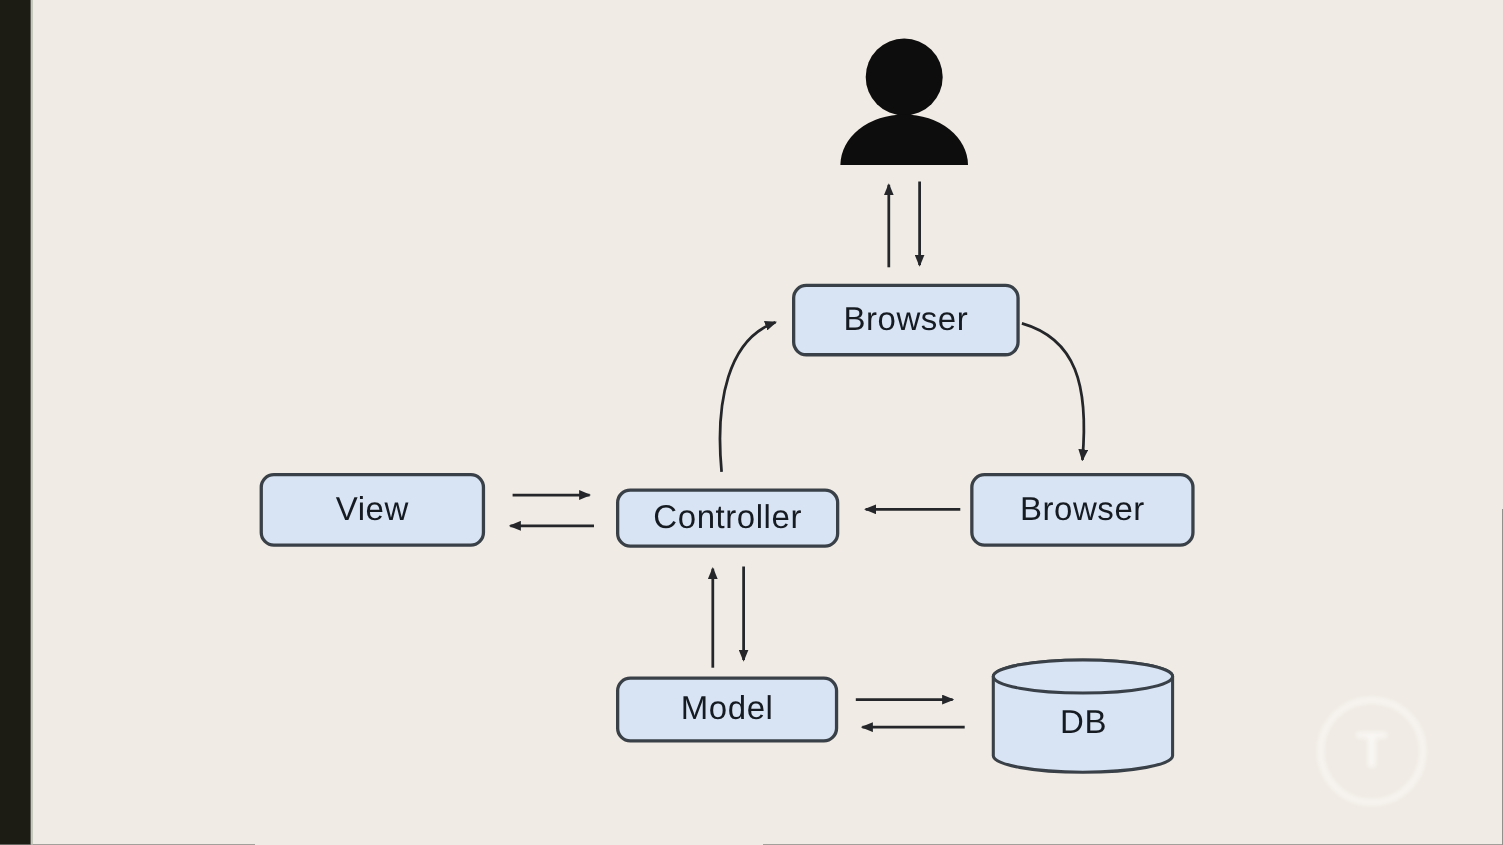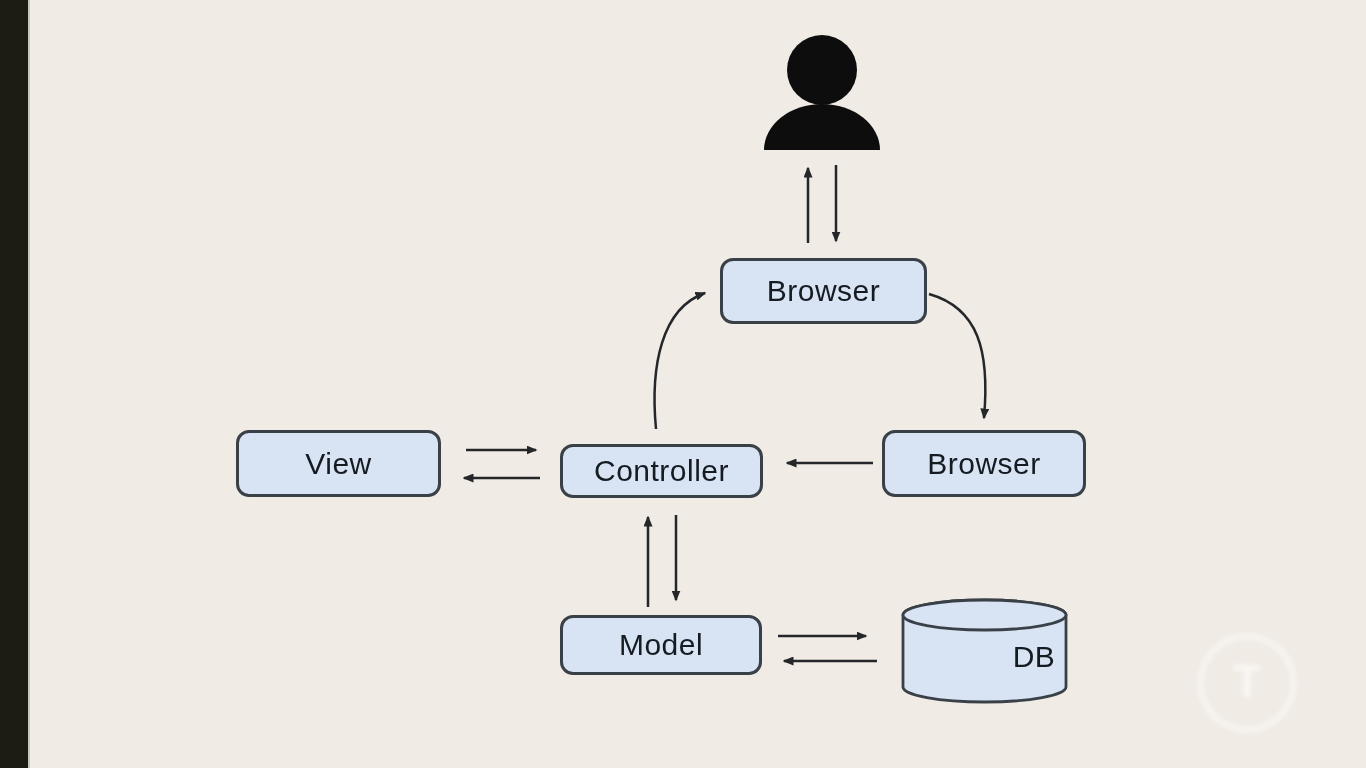--- a/index.html
+++ b/index.html
@@ -42,21 +42,21 @@
     color: #161b22;
     letter-spacing: 0.5px;
   }
   .node-browser    { left: 720px; top: 258px; width: 207px; height: 66px; }
   .node-view       { left: 236px; top: 430px; width: 205px; height: 67px; }
   .node-controller { left: 560px; top: 444px; width: 203px; height: 54px; }
   .node-router     { left: 882px; top: 430px; width: 204px; height: 67px; }
   .node-model      { left: 560px; top: 615px; width: 202px; height: 60px; }
   .db-label {
     position: absolute;
-    left: 953px; top: 638px;
+    left: 904px; top: 638px;
     width: 162px; height: 38px;
     display: flex;
     align-items: center;
     justify-content: center;
     font-size: 30px;
     color: #161b22;
     letter-spacing: 0.5px;
   }
   .watermark {
     position: absolute;

